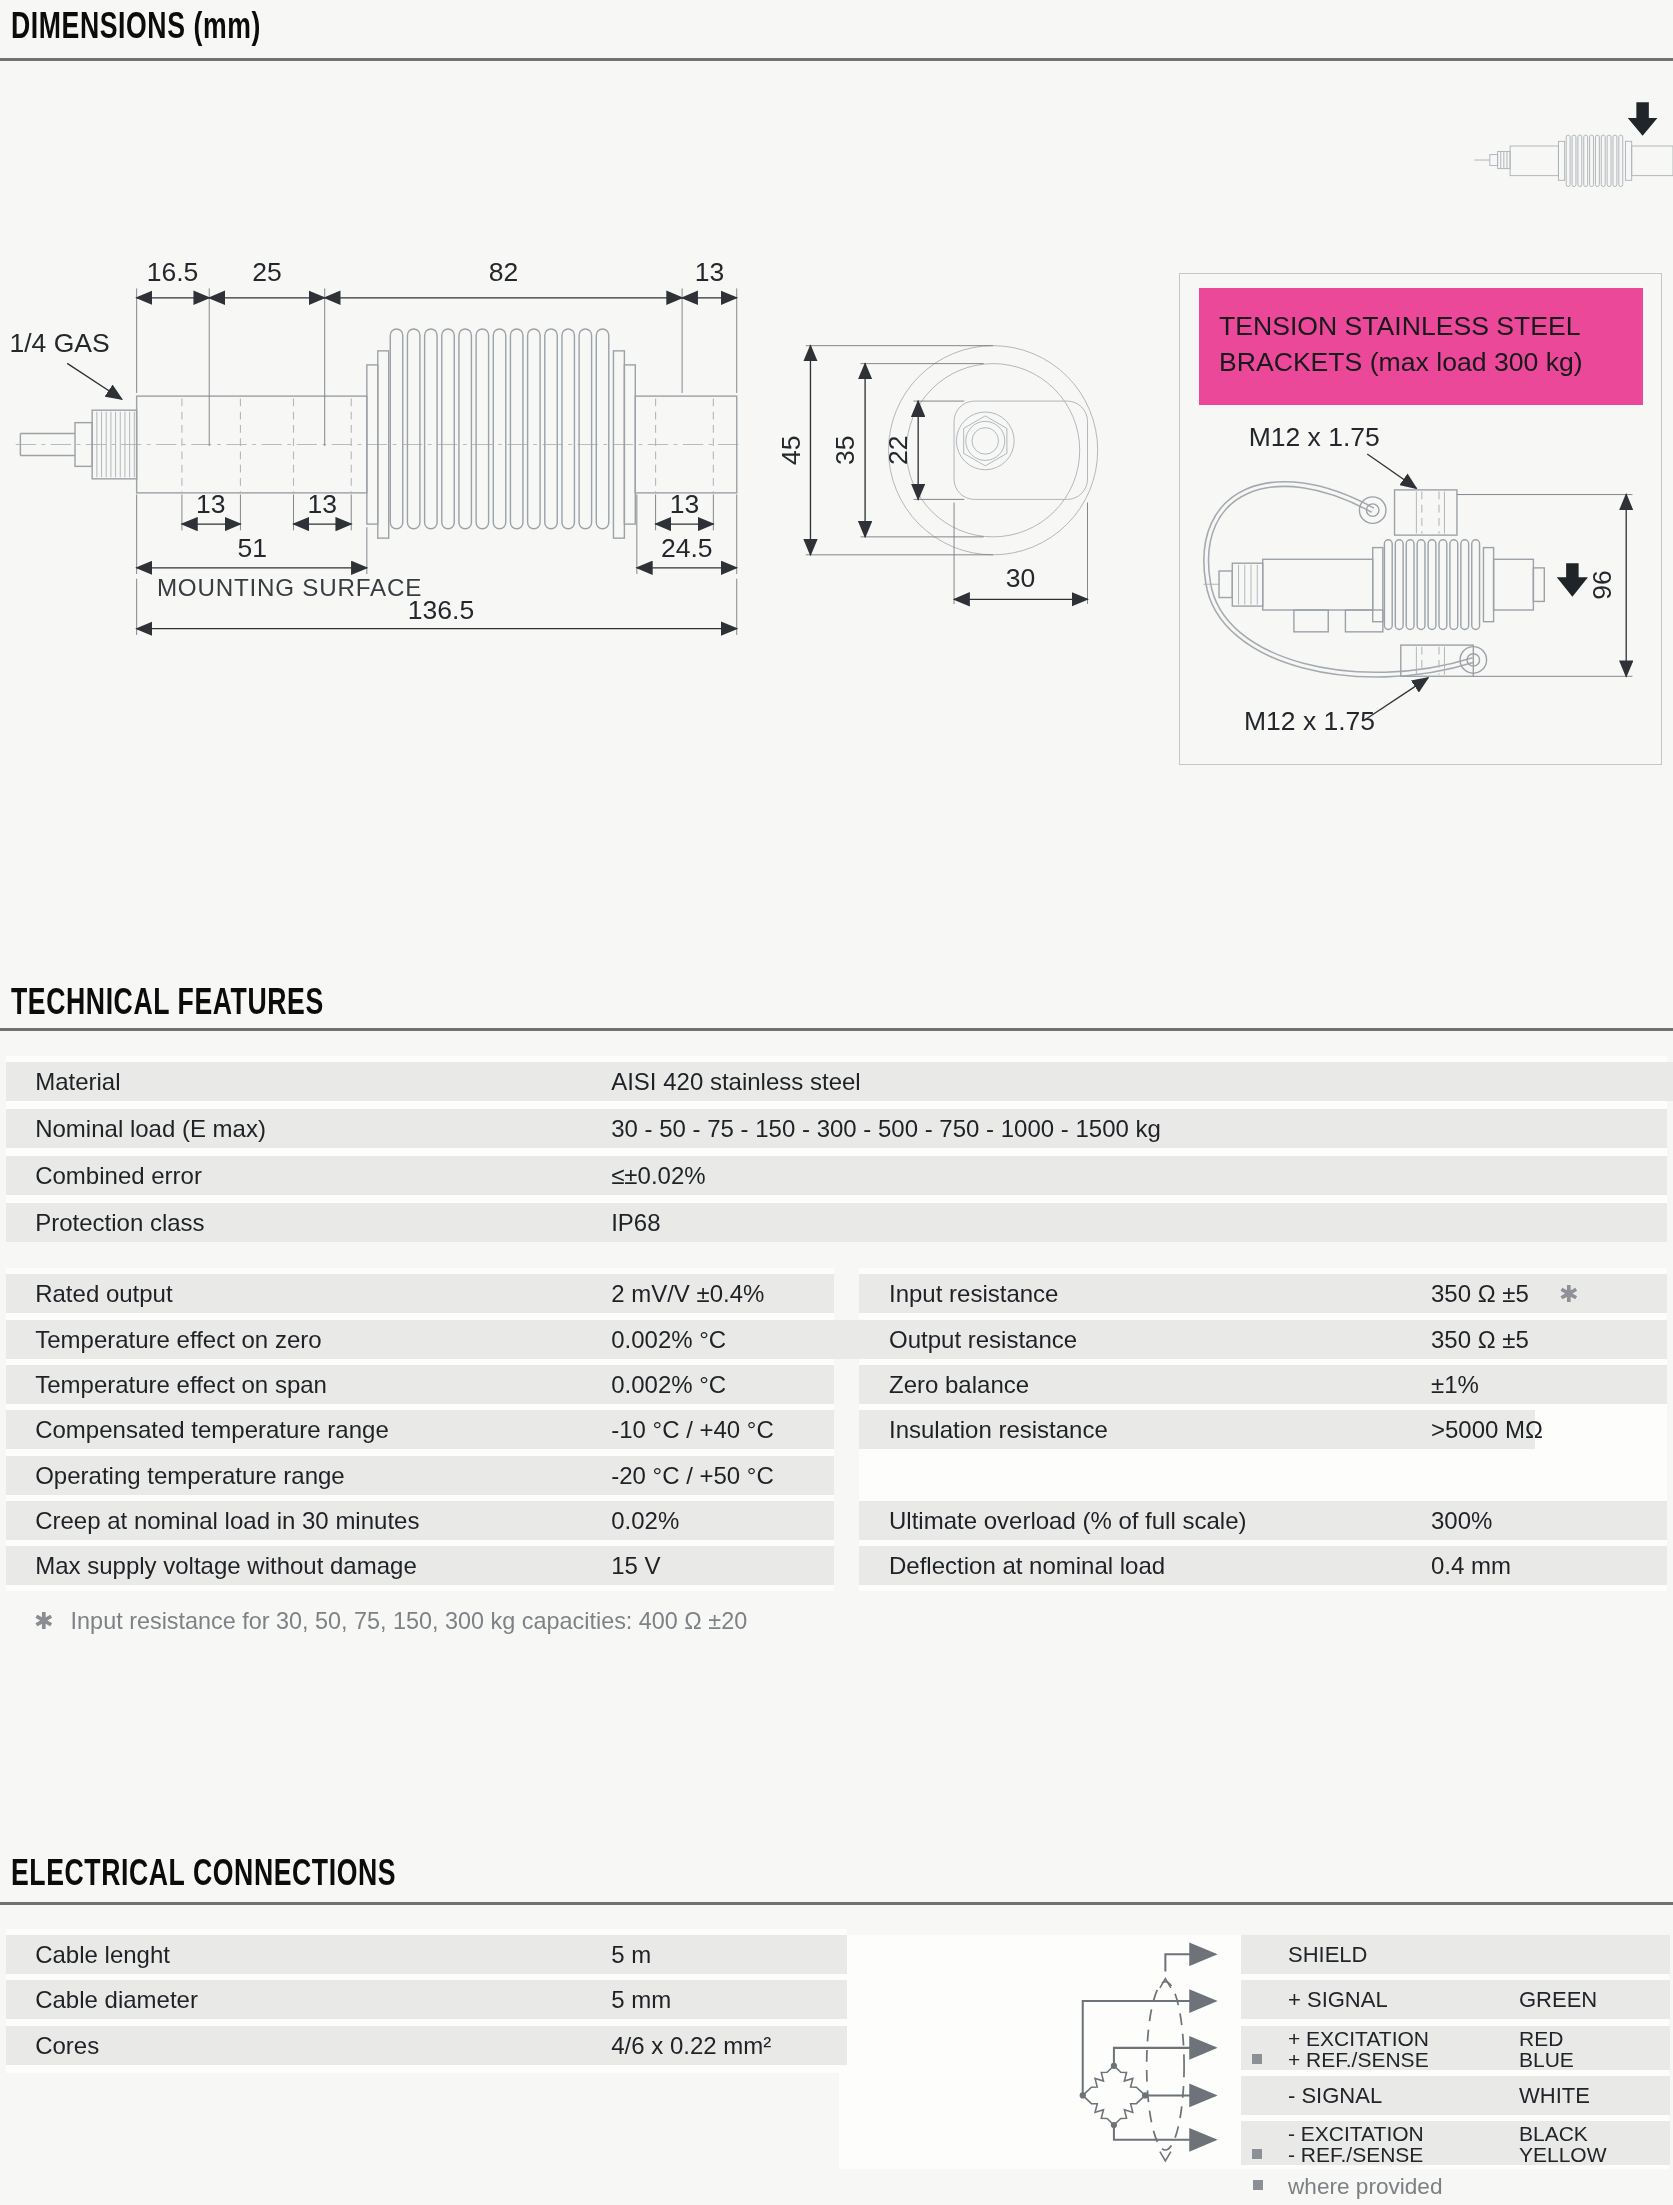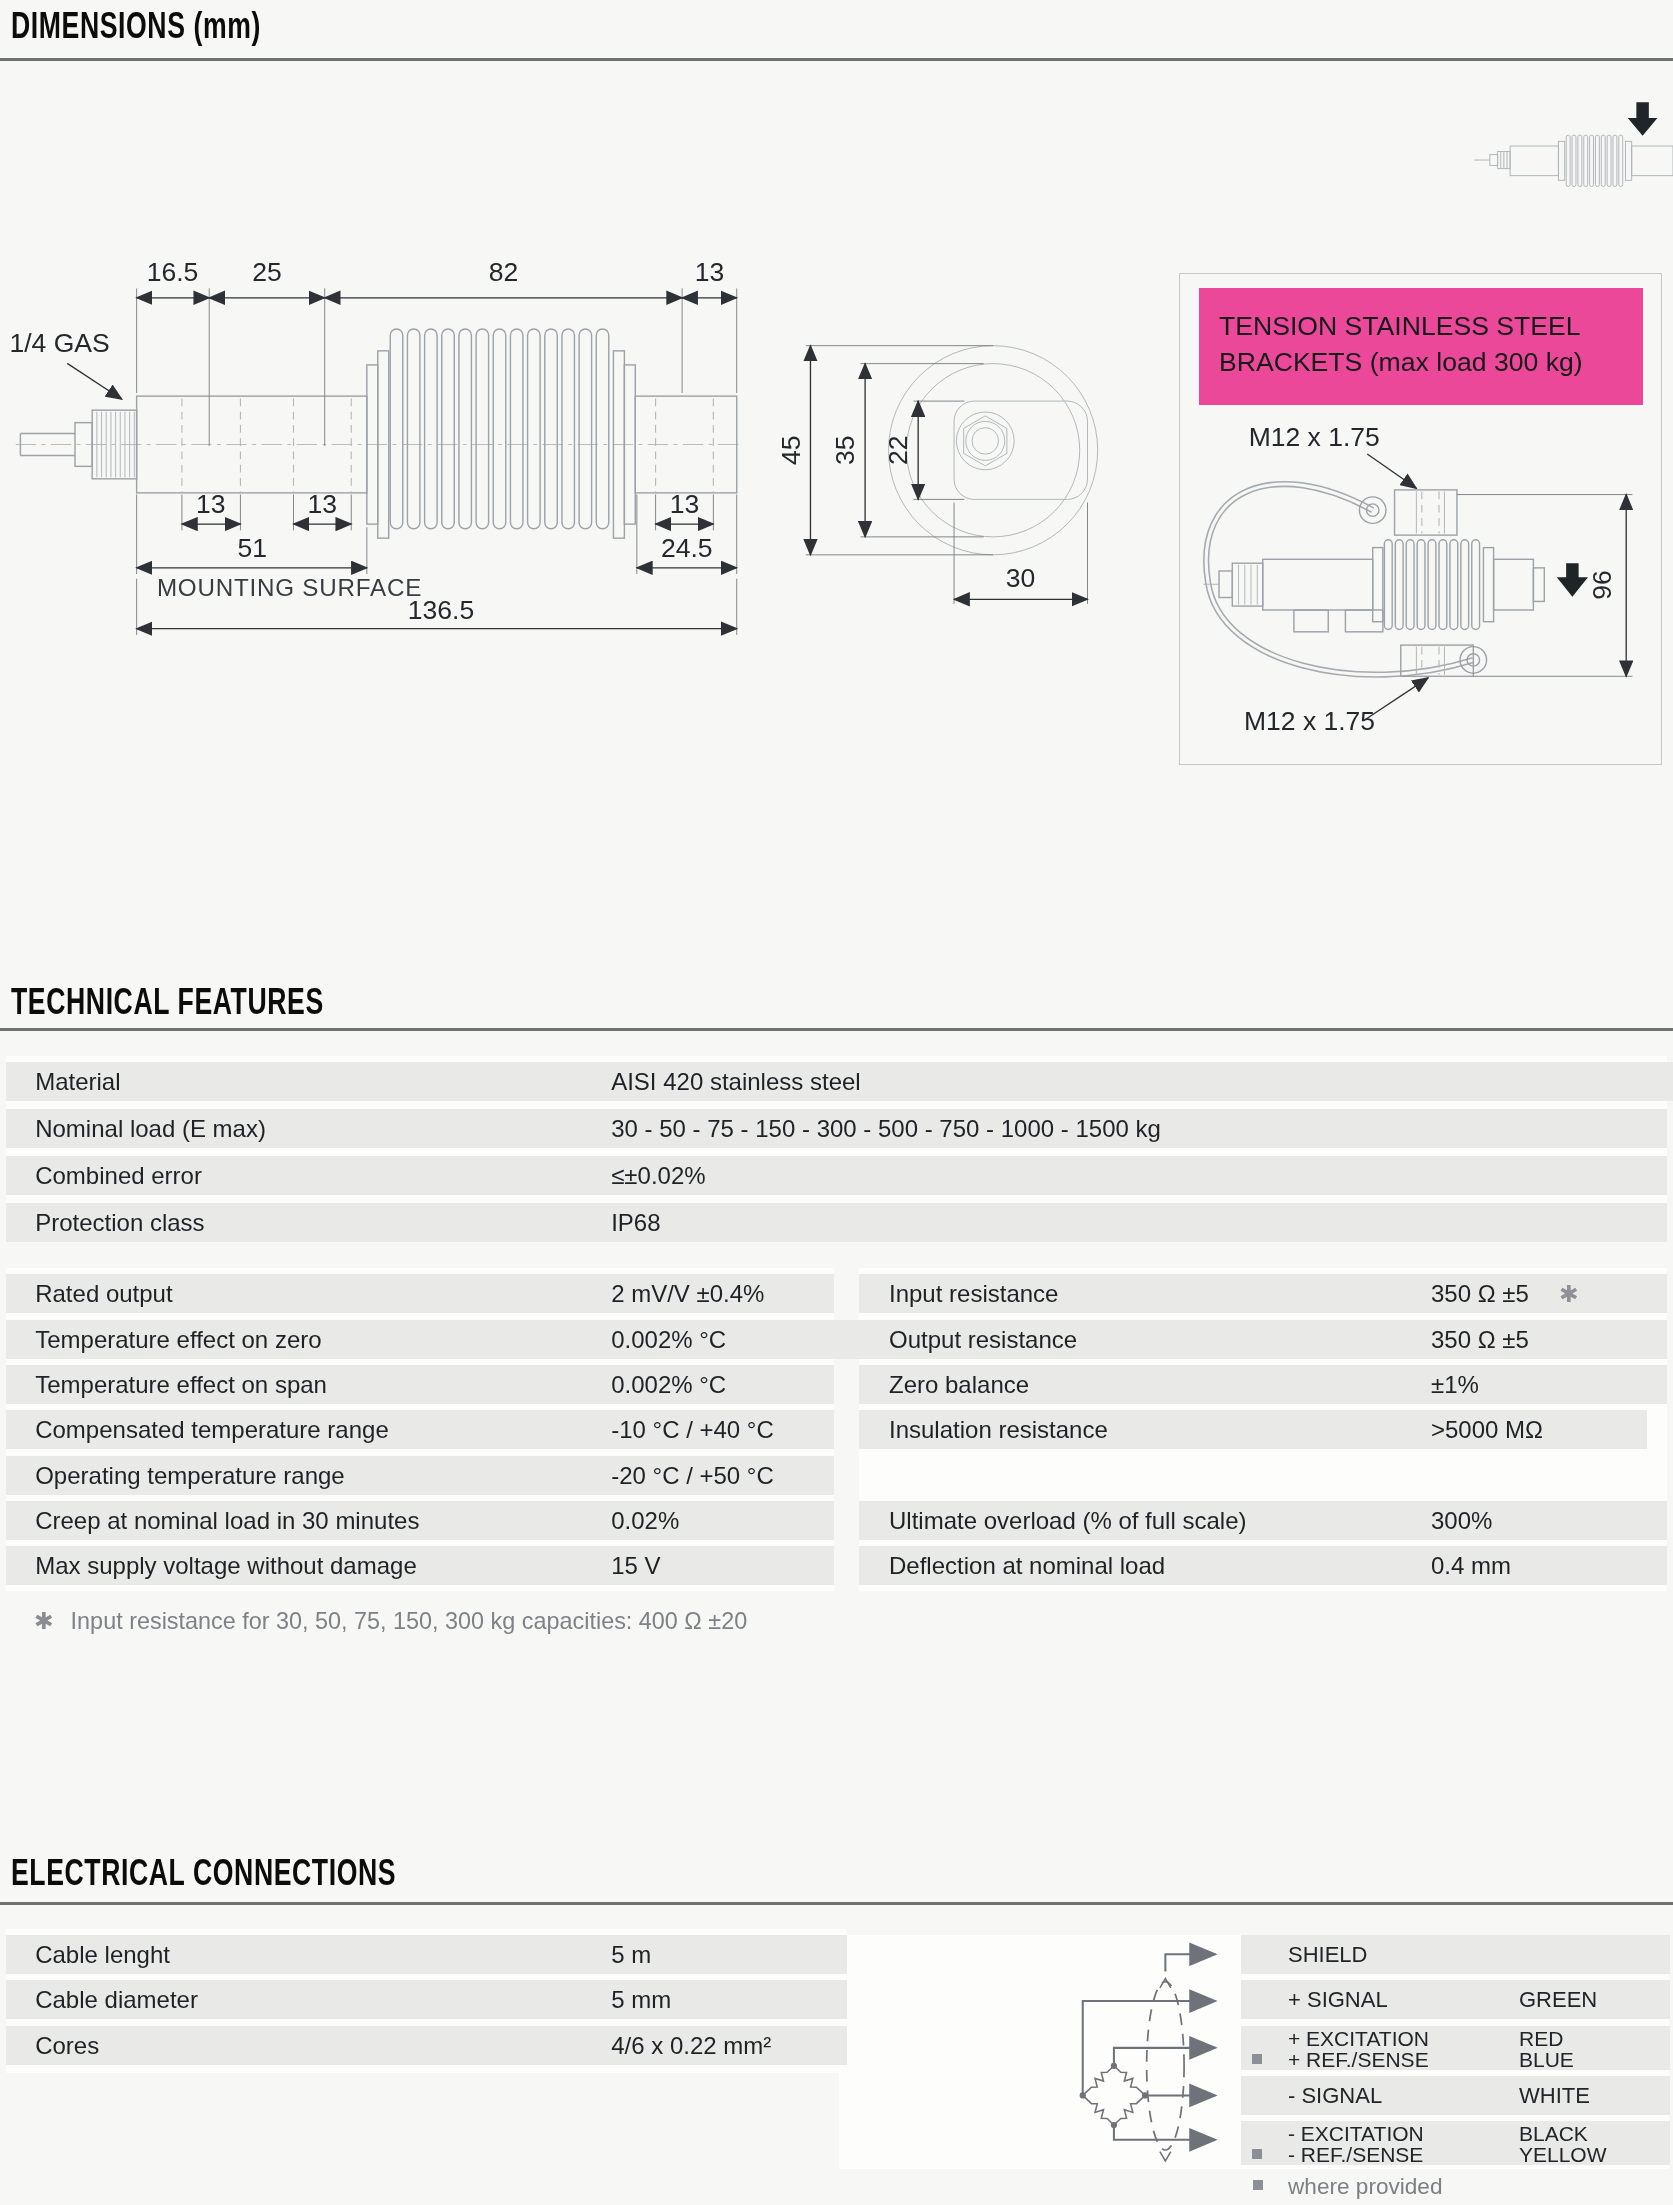--- a/index.html
+++ b/index.html
@@ -330,21 +330,21 @@
     <span class="note">✱</span>
   </div>
   <div class="trow rcol" style="left:859px;top:1320px;width:808px;">
     <span class="lbl">Output resistance</span>
     <span class="val">350 Ω ±5</span>
   </div>
   <div class="trow rcol" style="left:859px;top:1365px;width:808px;">
     <span class="lbl">Zero balance</span>
     <span class="val">±1%</span>
   </div>
-  <div class="trow rcol" style="left:859px;top:1410px;width:788px;">
+  <div class="trow rcol" style="left:859px;top:1410px;width:676px;">
     <span class="lbl">Insulation resistance</span>
     <span class="val">&gt;5000 MΩ</span>
   </div>
   <div class="trow rcol" style="left:859px;top:1501px;width:808px;">
     <span class="lbl">Ultimate overload (% of full scale)</span>
     <span class="val">300%</span>
   </div>
   <div class="trow rcol" style="left:859px;top:1546px;width:808px;">
     <span class="lbl">Deflection at nominal load</span>
     <span class="val">0.4 mm</span>

